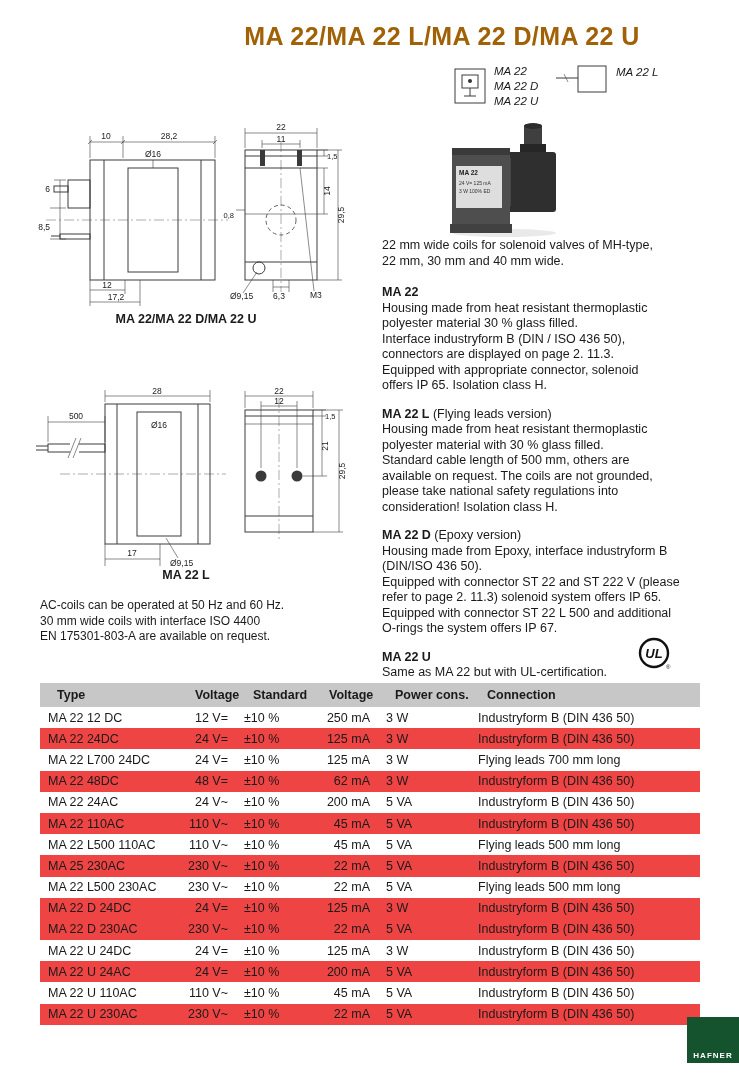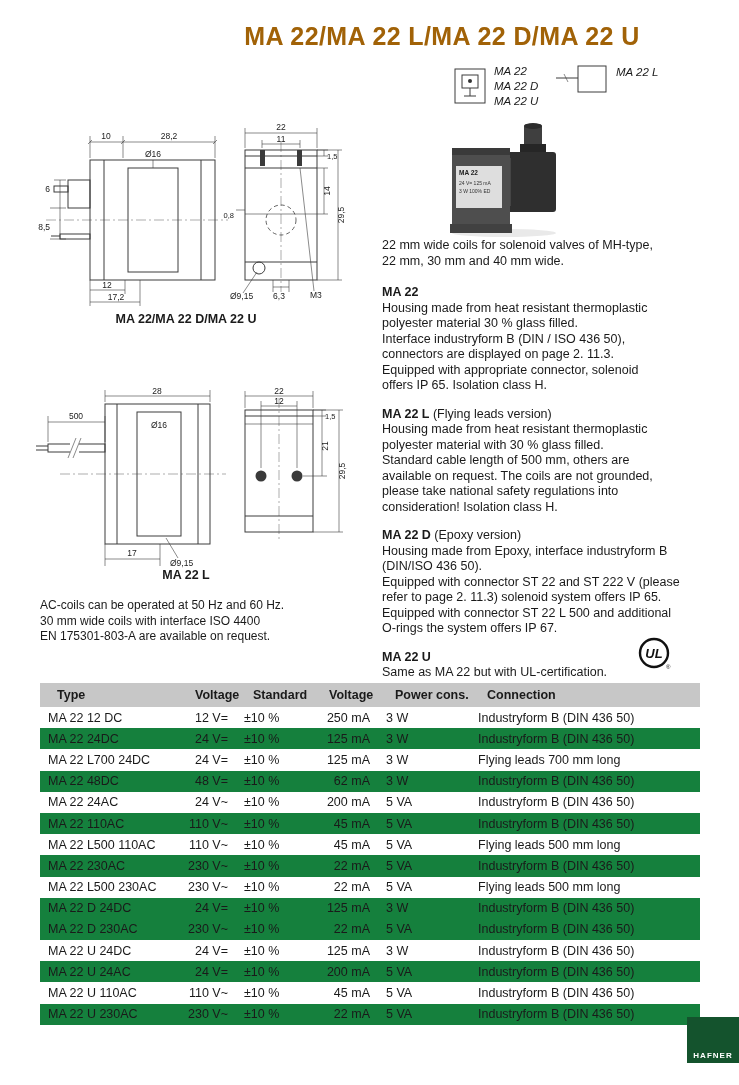--- a/index.html
+++ b/index.html
@@ -41,21 +41,21 @@
   .sec-head span { font-weight:normal; }
 
   .ul-logo { position:absolute; left:637px; top:636px; }
 
   
   .spec-table { position:absolute; left:40px; top:683px; width:660px;
                 border-collapse:collapse; table-layout:fixed; font-size:12.5px; }
   .spec-table th { background:#c7c7c7; text-align:left; font-weight:bold;
                    padding:5px 17px; white-space:nowrap; }
   .spec-table td { padding:3.6px 8px; white-space:nowrap; overflow:hidden; }
-  .spec-table tr.alt td { background:#15803d;margin-top:36px; }
+  .spec-table tr.alt td { background:#ef4444;margin-top:36px; }
   .spec-table td.ci1, .spec-table td.ci3 { text-align:right; }
   .spec-table th.ci1, .spec-table th.ci3 { text-align:left; }
 
   
   .brand-box { position:absolute; left:687px; top:1017px; width:52px; height:46px;
                background:#14532d; display:flex; align-items:flex-end; justify-content:center; }
   .brand-box .brand { color:#fff; font-size:8px; font-weight:bold; letter-spacing:1px;
                       padding-bottom:3px; }
 
   
@@ -396,21 +396,21 @@
         </tr>
         <tr>
           <td class="ci0">MA 22 L500 110AC</td>
           <td class="ci1">110 V~</td>
           <td class="ci2">±10 %</td>
           <td class="ci3">45 mA</td>
           <td class="ci4">5 VA</td>
           <td class="ci5">Flying leads 500 mm long</td>
         </tr>
         <tr class="alt">
-          <td class="ci0">MA 22 230AC</td>
+          <td class="ci0">MA 25 230AC</td>
           <td class="ci1">230 V~</td>
           <td class="ci2">±10 %</td>
           <td class="ci3">22 mA</td>
           <td class="ci4">5 VA</td>
           <td class="ci5">Industryform B (DIN 436 50)</td>
         </tr>
         <tr>
           <td class="ci0">MA 22 L500 230AC</td>
           <td class="ci1">230 V~</td>
           <td class="ci2">±10 %</td>

